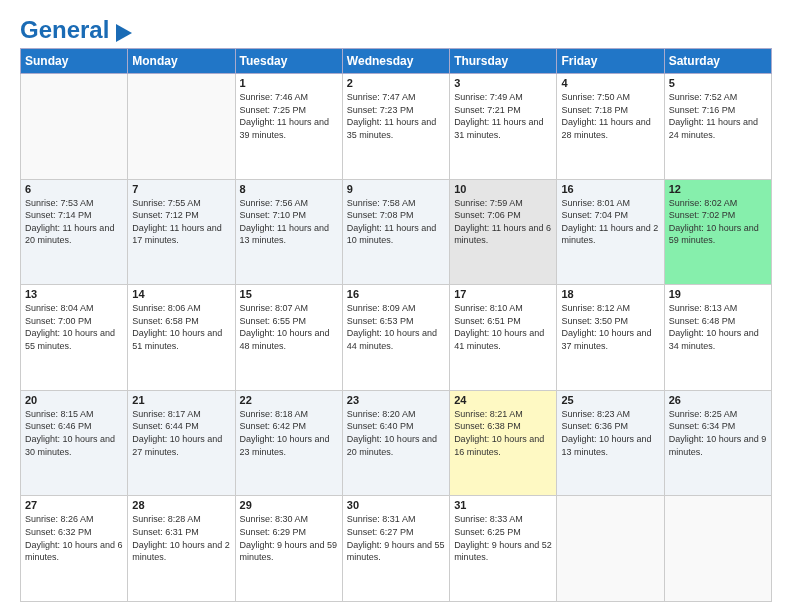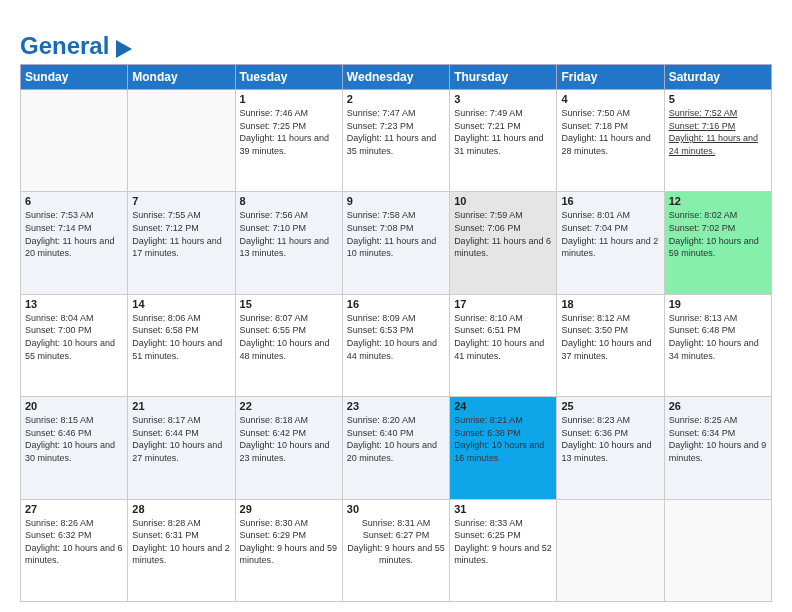--- a/index.html
+++ b/index.html
@@ -6,21 +6,21 @@
     body {
       font-family: Arial, sans-serif;
       background: #fff;
       width: 792px;
       height: 612px;
       overflow: hidden;
     }
     .page {
       width: 792px;
       height: 612px;
-      padding: 32px 20px 10px 20px;
+      padding: 16px 20px 10px 20px;
       display: flex;
       flex-direction: column;
     }
     .header {
       display: flex;
       justify-content: space-between;
       align-items: flex-start;
       margin-bottom: 10px;
     }
     .logo {
@@ -134,21 +134,21 @@
 Daylight: 11 hours and 31 minutes.</div>
           </td>
           <td>
             <span class="day-number">4</span>
             <div class="day-info" style="white-space: pre-line;">Sunrise: 7:50 AM
 Sunset: 7:18 PM
 Daylight: 11 hours and 28 minutes.</div>
           </td>
           <td>
             <span class="day-number">5</span>
-            <div class="day-info" style="white-space: pre-line; text-decoration: underline;">Sunrise: 7:52 AM
+            <div class="day-info" style="white-space: pre-line;">Sunrise: 7:52 AM
 Sunset: 7:16 PM
 Daylight: 11 hours and 24 minutes.</div>
           </td>
         </tr>
         <tr>
           <td style="background: rgb(240, 244, 248);">
             <span class="day-number">6</span>
             <div class="day-info" style="white-space: pre-line;">Sunrise: 7:53 AM
 Sunset: 7:14 PM
 Daylight: 11 hours and 20 minutes.</div>
@@ -252,21 +252,21 @@
             <div class="day-info" style="white-space: pre-line;">Sunrise: 8:18 AM
 Sunset: 6:42 PM
 Daylight: 10 hours and 23 minutes.</div>
           </td>
           <td style="background: rgb(240, 244, 248);">
             <span class="day-number">23</span>
             <div class="day-info" style="white-space: pre-line;">Sunrise: 8:20 AM
 Sunset: 6:40 PM
 Daylight: 10 hours and 20 minutes.</div>
           </td>
-          <td style="background: #0ea5e9;">
+          <td style="background: #fef9c3;">
             <span class="day-number">24</span>
             <div class="day-info" style="white-space: pre-line;">Sunrise: 8:21 AM
 Sunset: 6:38 PM
 Daylight: 10 hours and 16 minutes.</div>
           </td>
           <td style="background: rgb(240, 244, 248);">
             <span class="day-number">25</span>
             <div class="day-info" style="white-space: pre-line;">Sunrise: 8:23 AM
 Sunset: 6:36 PM
 Daylight: 10 hours and 13 minutes.</div>
@@ -292,21 +292,21 @@
 Daylight: 10 hours and 2 minutes.</div>
           </td>
           <td>
             <span class="day-number">29</span>
             <div class="day-info" style="white-space: pre-line;">Sunrise: 8:30 AM
 Sunset: 6:29 PM
 Daylight: 9 hours and 59 minutes.</div>
           </td>
           <td>
             <span class="day-number">30</span>
-            <div class="day-info" style="white-space: pre-line; text-align: center;">Sunrise: 8:31 AM
+            <div class="day-info" style="white-space: pre-line;">Sunrise: 8:31 AM
 Sunset: 6:27 PM
 Daylight: 9 hours and 55 minutes.</div>
           </td>
           <td>
             <span class="day-number">31</span>
             <div class="day-info" style="white-space: pre-line;">Sunrise: 8:33 AM
 Sunset: 6:25 PM
 Daylight: 9 hours and 52 minutes.</div>
           </td>
           <td class="empty"></td>

